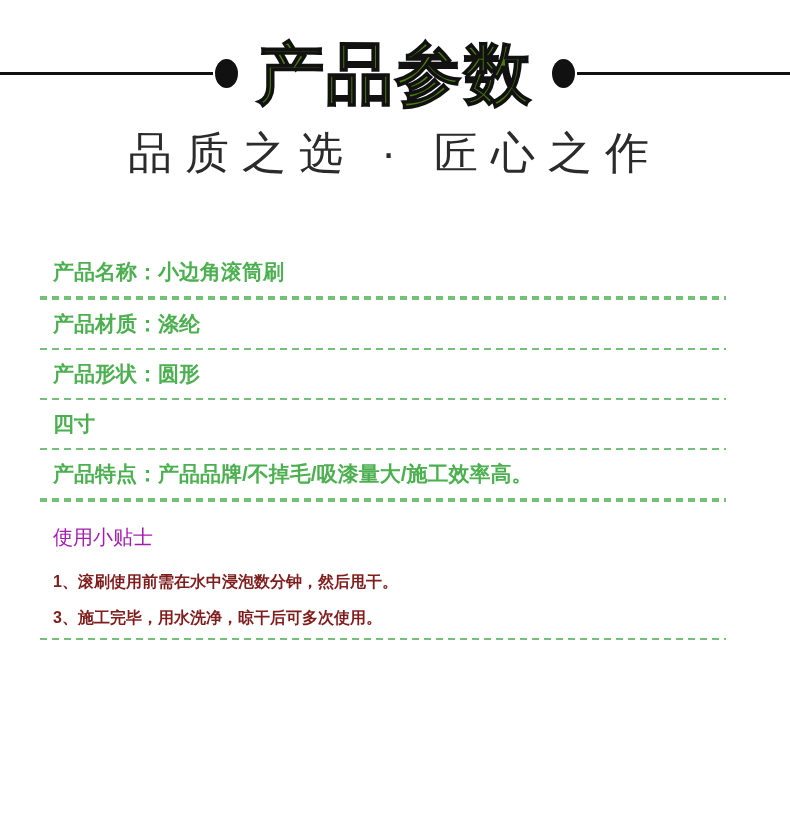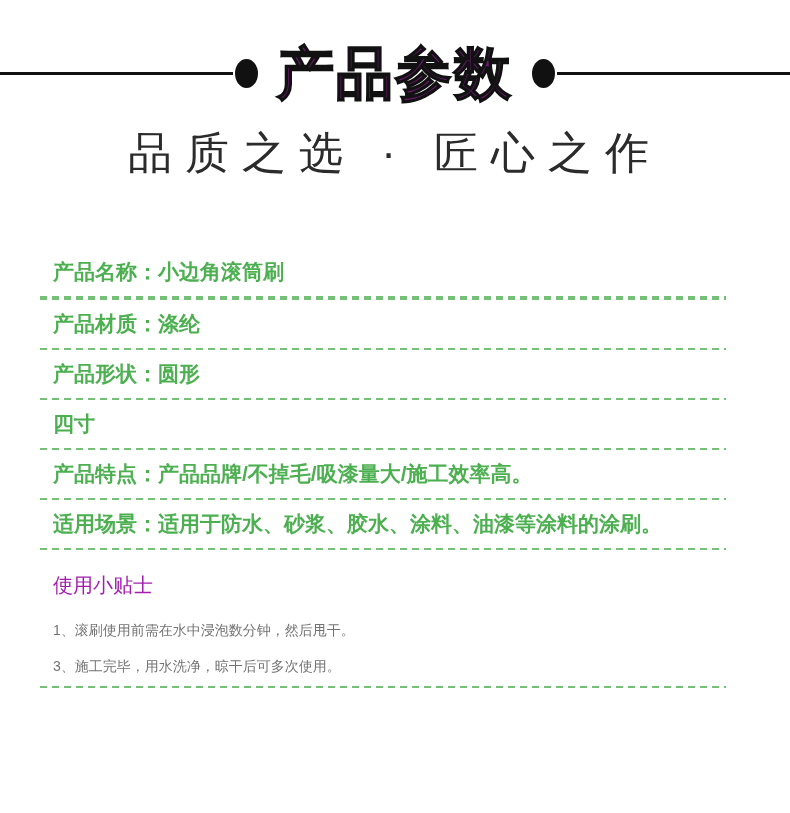--- a/index.html
+++ b/index.html
@@ -24,23 +24,23 @@
   .title-hline { flex: 1; height: 3px; background: #111111; }
   .title-dot {
     width: 23px; height: 29px;
     border-radius: 50%;
     background: #111111;
     flex: 0 0 auto;
   }
   .title-dot.left  { margin-left: 2px;  }
   .title-dot.right { margin-right: 2px; }
   .page-title {
-    font-size: 57px;
+    font-size: 67px;
     font-weight: 900;
-    color: #701a75;
+    color: #4d7c0f;
     letter-spacing: 2px;
     padding: 0 19px;
     line-height: 1;
     -webkit-text-stroke: 1.5px #111111;
     white-space: nowrap;
   }
   .subtitle {
     position: absolute;
     top: 124px; left: 0; right: 0;
     text-align: center;
@@ -83,24 +83,25 @@
   .tips { padding-top: 22px; }
   .tips-title {
     padding-left: 13px;
     font-size: 20px;
     color: #a21caf;
     font-weight: normal;
   }
   .tips-list { margin-top: 13px; }
   .tip-item {
     padding-left: 13px;
-    font-size: 14px;
+    font-size: 16px;
     line-height: 36px;
-    color: #737373;
+    color: #7f1d1d;
     white-space: nowrap;
+    font-weight: bold;
   }
   .tips > .divider { margin-top: 2px; }
 </style>
 </head>
 <body>
 
 <div class="page">
 
   <div class="title-row">
     <div class="title-hline"></div>
@@ -138,24 +139,20 @@
       <span class="spec-value">四寸</span>
     </div>
     <div class="divider"></div>
 
     <div class="spec-row">
       <span class="spec-label">产品特点：</span>
       <span class="spec-value">产品品牌/不掉毛/吸漆量大/施工效率高。</span>
     </div>
     <div class="divider"></div>
 
-    <div class="spec-row">
-      <span class="spec-label">适用场景：</span>
-      <span class="spec-value">适用于防水、砂浆、胶水、涂料、油漆等涂料的涂刷。</span>
-    </div>
     <div class="divider"></div>
 
     <div class="tips">
       <div class="tips-title">使用小贴士</div>
       <div class="tips-list">
         <div class="tip-item">1、滚刷使用前需在水中浸泡数分钟，然后甩干。</div>
         <div class="tip-item">3、施工完毕，用水洗净，晾干后可多次使用。</div>
       </div>
       <div class="divider"></div>
     </div>

